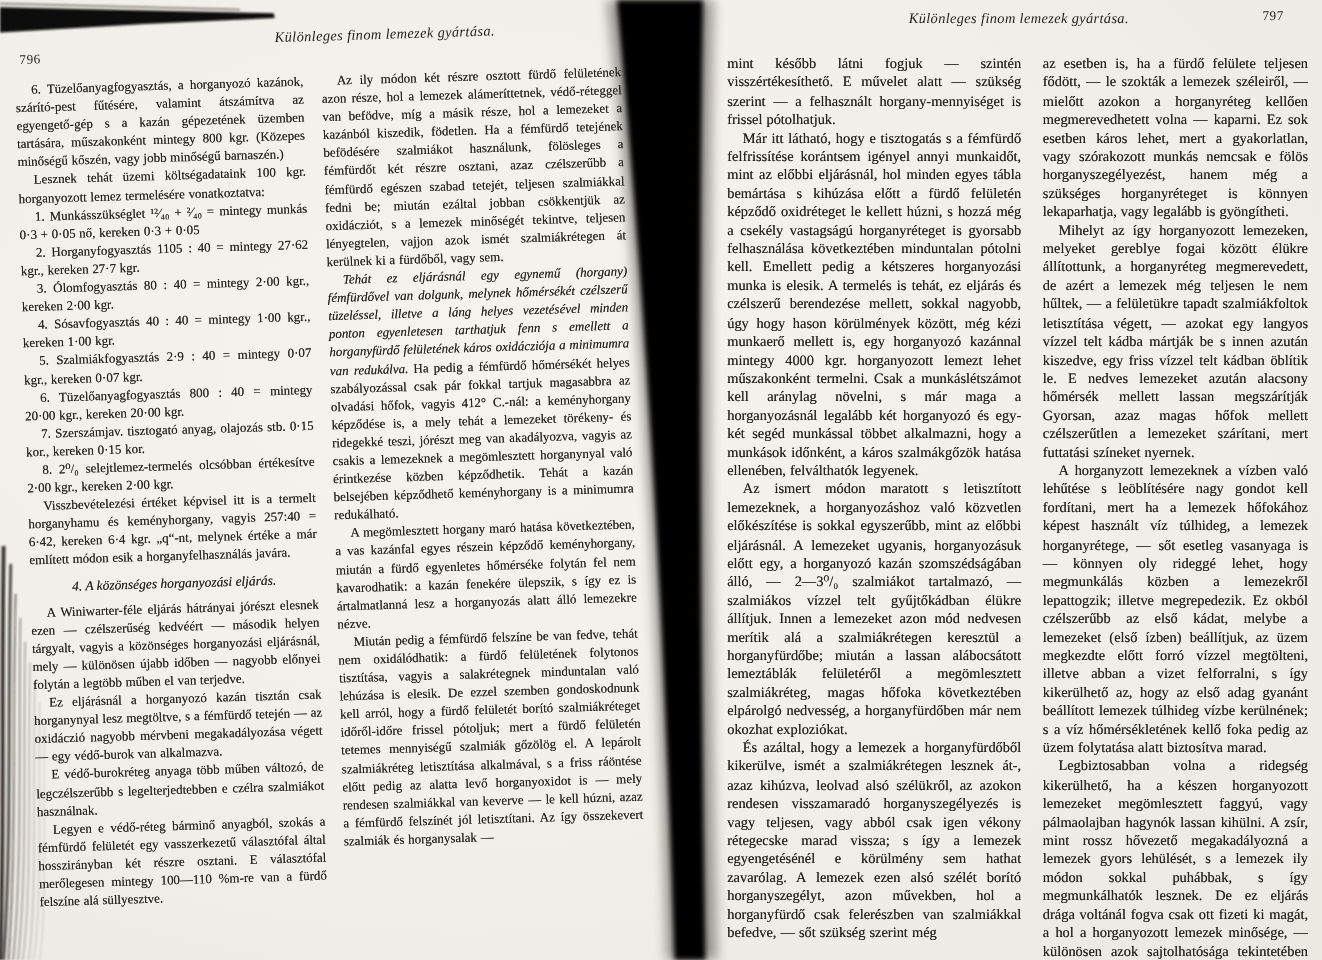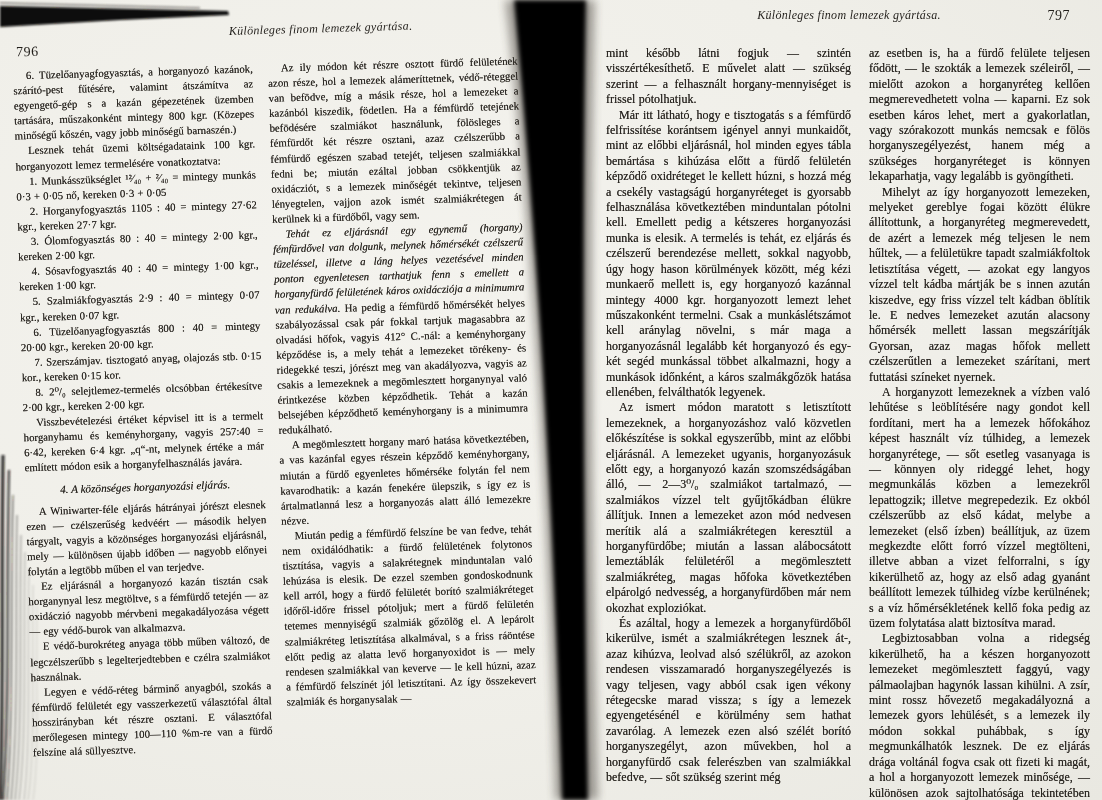--- a/index.html
+++ b/index.html
@@ -11,21 +11,21 @@
   }
   .page{position:absolute;top:0;}
   #page-left{left:14px;top:30px;width:518px;transform:rotate(-1.7deg);transform-origin:20px 420px;}
   #page-right{left:603px;top:8px;width:492px;}
   .pagehead{position:relative;height:30px;}
   .running-title{
     display:block;text-align:center;font-style:italic;font-size:12px;
     letter-spacing:.3px;color:#211e1a;
   }
   #page-left .running-title{padding-left:120px;}
-  .pgnum{position:absolute;font-size:14px;letter-spacing:.5px;color:#211e1a;}
+  .pgnum{position:absolute;font-size:11px;letter-spacing:.5px;color:#211e1a;}
   #page-left .pgnum{left:14px;top:14px;}
   #page-right .pgnum{right:25px;top:0px;}
   .cols{display:flex;margin-top:8px;}
   .col{text-align:justify;}
   #page-left .col{font-size:10.8px;line-height:15.1px;}
   #page-left .col1{width:240px;margin-left:10px;}
   #page-left .col2{width:250px;margin-left:15px;}
   #page-right .col{font-size:12px;line-height:15.4px;}
   #page-right .col1{width:245px;margin-left:3px;}
   #page-right .col2{width:221px;margin-left:18px;}

